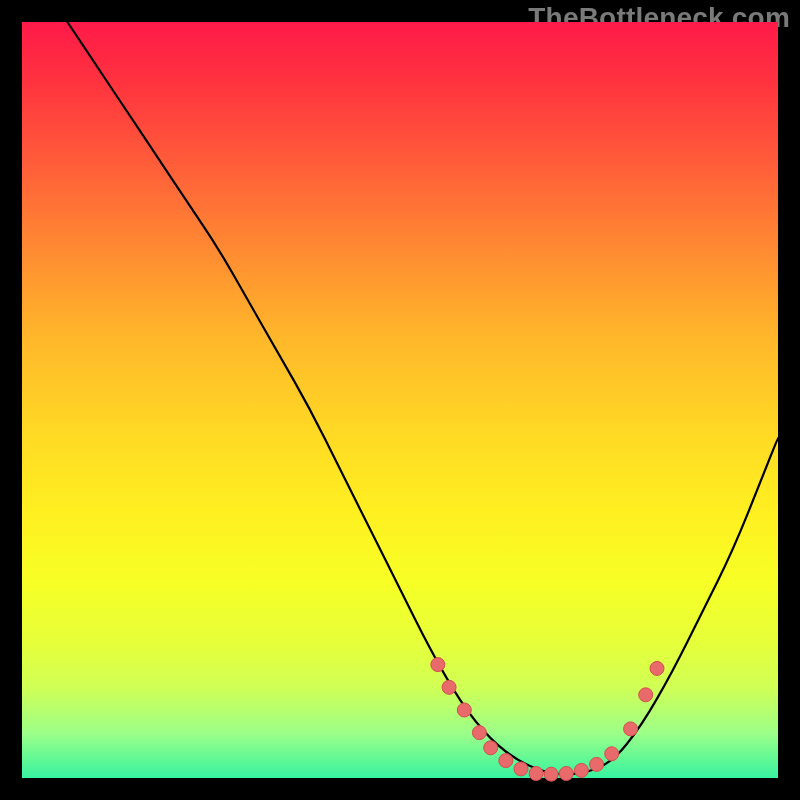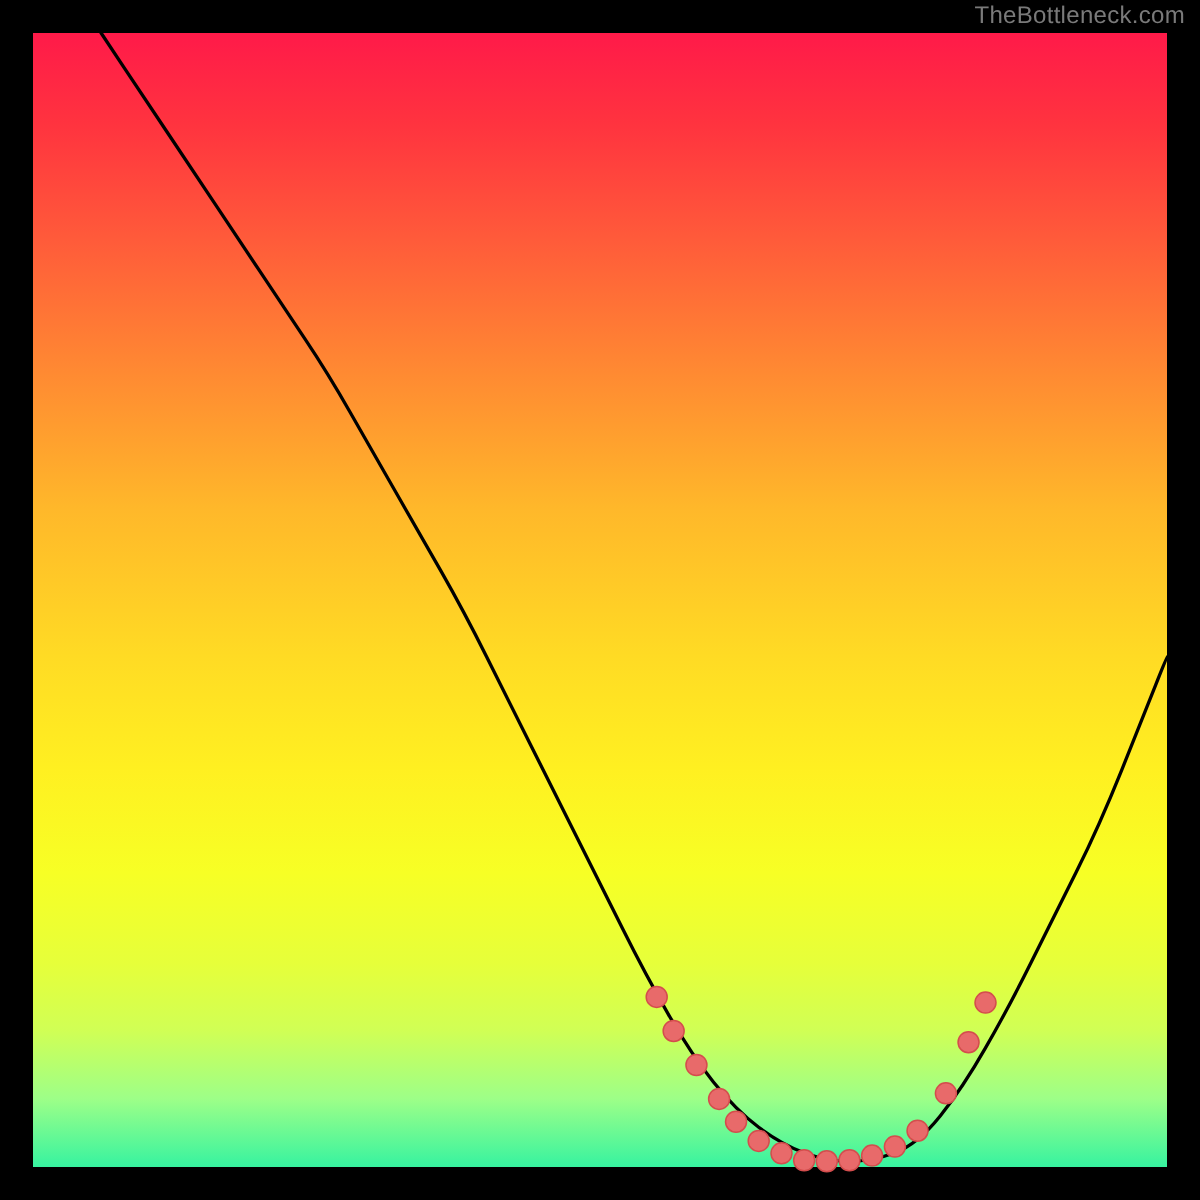--- a/index.html
+++ b/index.html
@@ -30,23 +30,23 @@
       #d0ff55 88%,
       #9dff88 94%,
       #37f3a0 100%
     );
   }
   .attribution {
     position: absolute;
     top: 2px;
     right: 10px;
     color: #7a7a7a;
-    font-size: 16px;
+    font-size: 28px;
     letter-spacing: 0.2px;
-    font-weight: 400;
+    font-weight: 700;
   }
   svg.plot {
     position: absolute;
     left: 0;
     top: 0;
     width: 756px;
     height: 756px;
     overflow: visible;
   }
   .curve {

